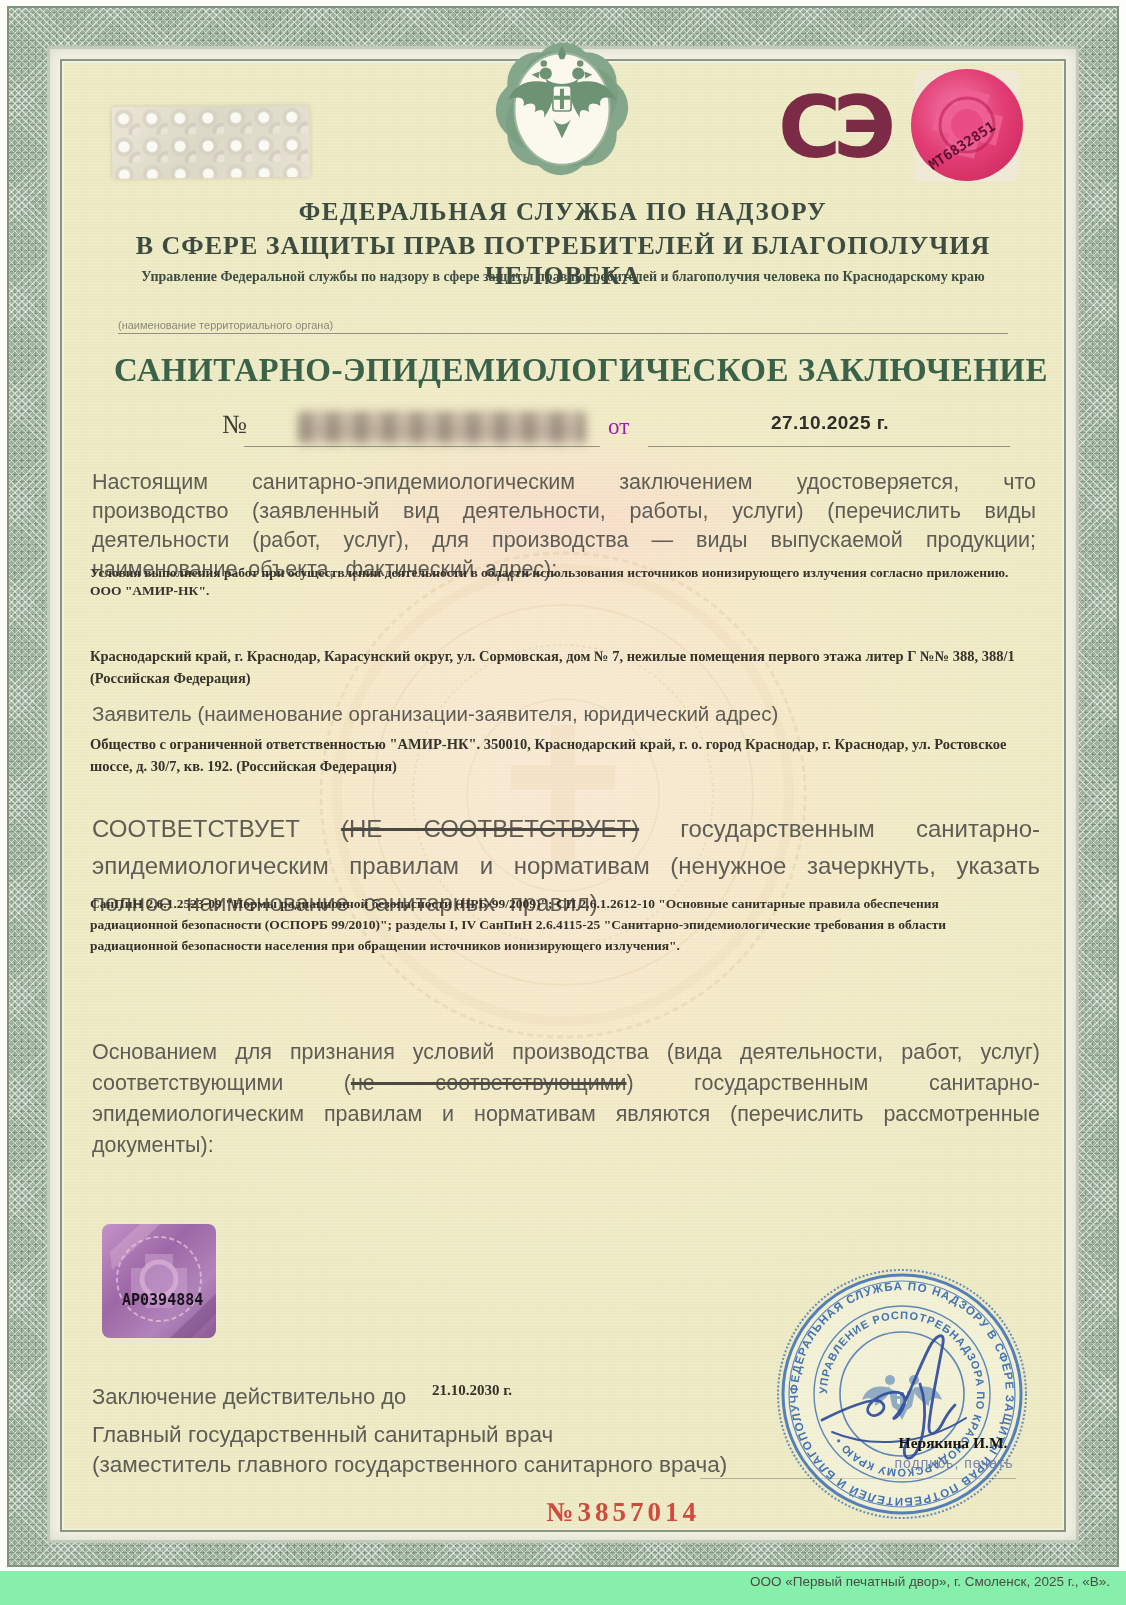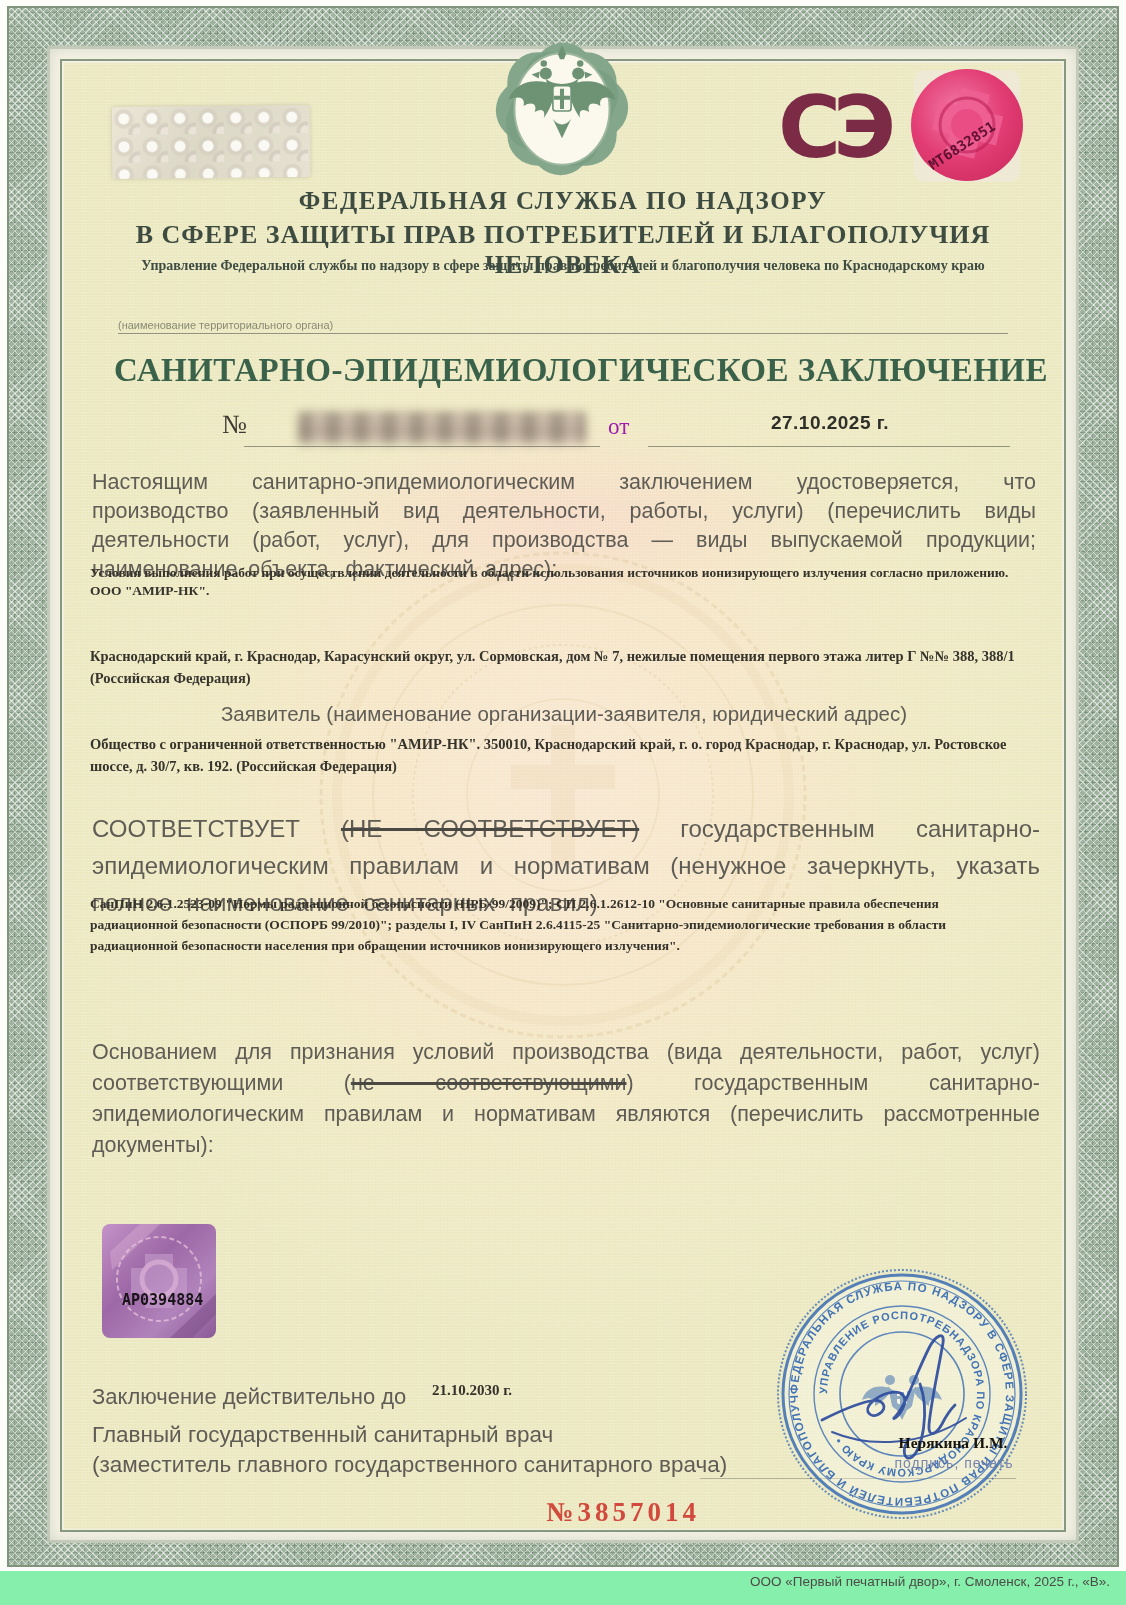--- a/index.html
+++ b/index.html
@@ -25,22 +25,22 @@
       radial-gradient(ellipse 52% 38% at 50% 49%, #f8e6cf 0%, #f5e6c6 40%, #efe9c2 68%, #ebe8c0 100%);}
   .cert-content::after{content:"";position:absolute;inset:0;opacity:.45;pointer-events:none;
     background-image:
       repeating-linear-gradient(0deg, rgba(255,255,255,.35) 0 1px, transparent 1px 3px),
       repeating-linear-gradient(90deg, rgba(255,255,255,.22) 0 1px, transparent 1px 3px);}
   
   .watermark{position:absolute;left:313px;top:545px;width:500px;height:500px;z-index:5;opacity:.55;}
   
   .abs{position:absolute;z-index:7;}
   .serifB{font-family:"Liberation Serif",serif;font-weight:bold;color:#35332b;}
-  .sansG{font-family:"Liberation Sans",sans-serif;color:#5e5c55;text-align:center;}
-  .hdr{font-family:"Liberation Serif",serif;font-weight:bold;color:#3d4b41;text-align:center;}
+  .sansG{font-family:"Liberation Sans",sans-serif;color:#5e5c55;}
+  .hdr{font-family:"Liberation Serif",serif;font-weight:bold;color:#3d4b41;text-align:center;margin-top:11px;}
   .strike{text-decoration:line-through;text-decoration-thickness:2.5px;text-decoration-color:#4a4943;}
   .rule{position:absolute;z-index:7;height:1px;background:#75756a;opacity:.75;}
   
   .holo-strip{position:absolute;left:112px;top:106px;width:198px;height:72px;z-index:8;
     border-radius:3px;transform:rotate(-.6deg);opacity:.85;
     background-color:#e4ded2;
     background-image:
       radial-gradient(circle 9px at 12px 12px, rgba(255,255,255,.95) 0 5px, rgba(205,196,188,.5) 6px 9px, transparent 10px),
       radial-gradient(circle 9px at 26px 26px, rgba(236,228,222,.9) 0 5px, rgba(190,182,176,.45) 6px 9px, transparent 10px),
       linear-gradient(120deg,#ece6da,#d9d6c8 45%,#e6e1d4);

